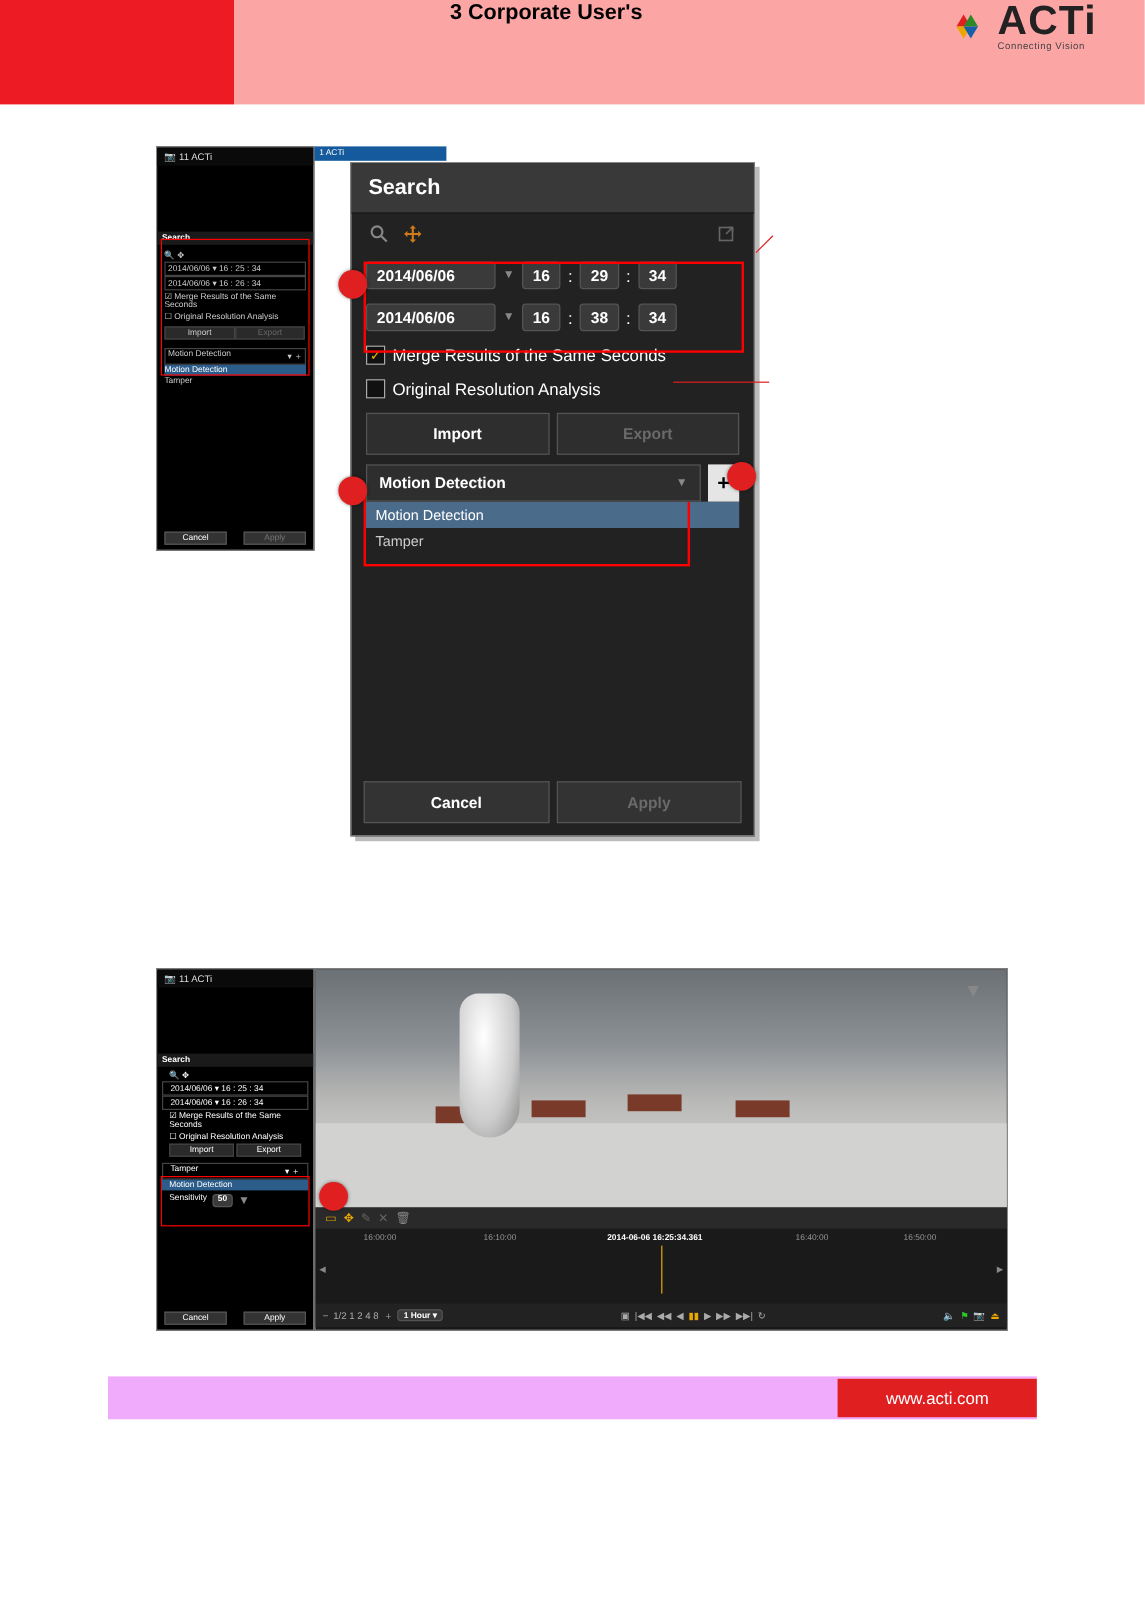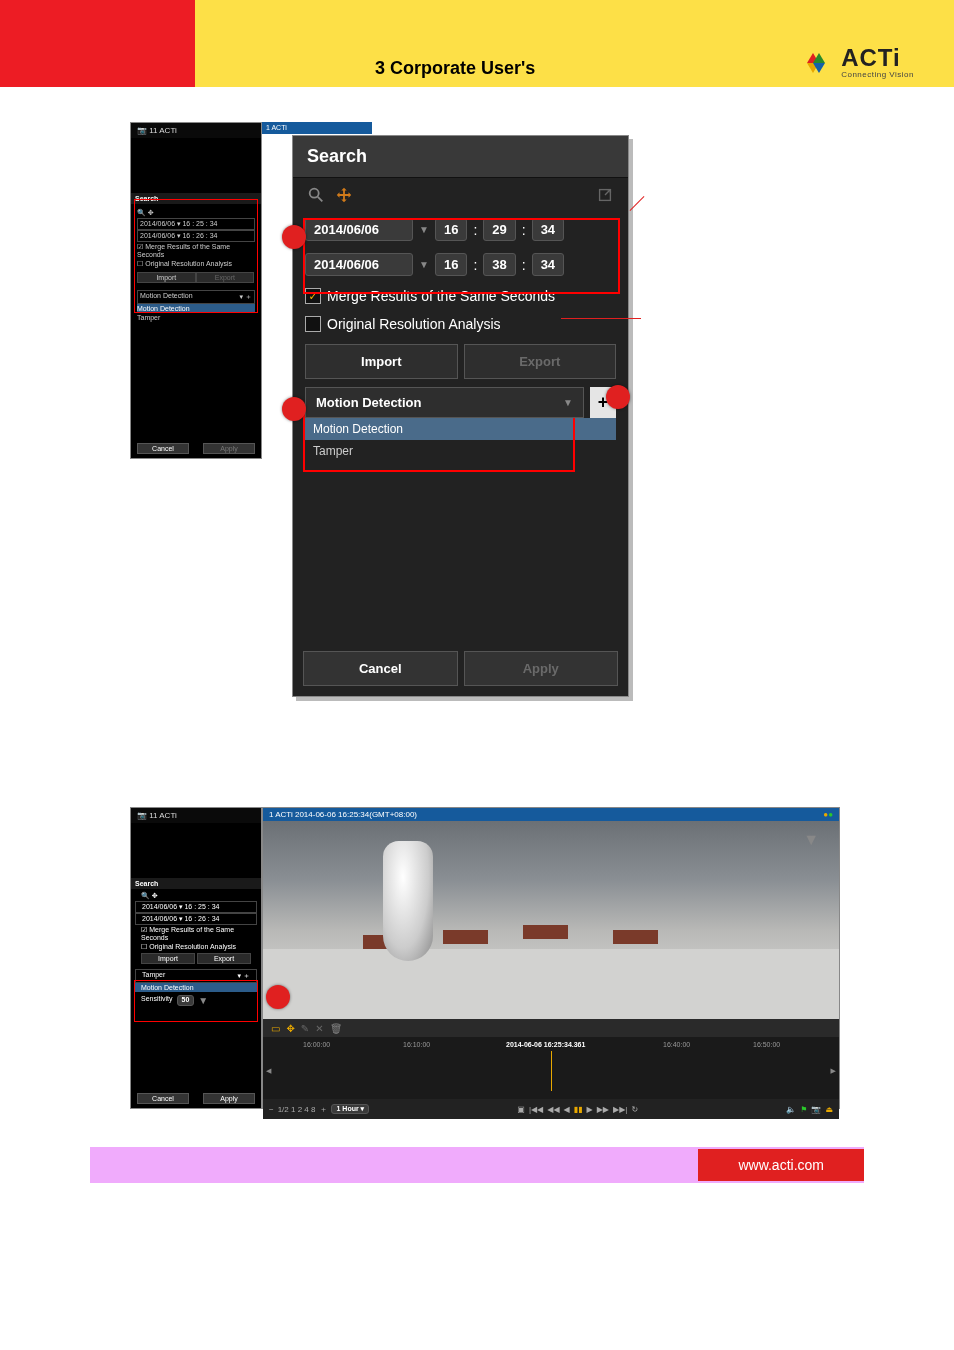--- a/index.html
+++ b/index.html
@@ -1,21 +1,21 @@
 <!DOCTYPE html>
 <html><head>
 <meta charset="utf-8">
 <style>
   body { margin:0; font-family: Arial, sans-serif; background:#fff; width:954px;}
   .header-bar { display:flex; height:87px; }
   .header-red { width:195px; background:#ed1c24; }
-  .header-gray { flex:1; background:#fde047; display:flex; align-items:flex-end; justify-content:space-between; padding:0 40px 8px 180px; }
+  .header-gray { flex:1; background:#fca5a5; display:flex; align-items:flex-start; justify-content:space-between; padding:0 40px 8px 180px; }
   .page-title { font-size:18px; font-weight:bold; color:#000; }
   .logo { display:flex; align-items:center; gap:6px; }
-  .logo-word { font-size:24px; font-weight:900; color:#222; letter-spacing:1px; line-height:1;}
+  .logo-word { font-size:34px; font-weight:900; color:#222; letter-spacing:1px; line-height:1;}
   .logo-sub { font-size:8px; color:#444; letter-spacing:0.5px;}
   .content { padding:30px 90px 30px 90px; }
   .footer { height:36px; background:#f0abfc; display:flex; justify-content:flex-end; align-items:center; margin:0 90px; }
   .footer-url { background:#e02020; color:#fff; padding:8px 40px; font-size:14px; }
 
   
   .shot1-wrap { position:relative; height:590px; }
   
   .small-panel { position:absolute; left:40px; top:5px; width:130px; height:335px; background:#000; color:#ccc; font-size:7px; border:1px solid #888;}
   .small-panel .titlebar { background:#0a0a0a; padding:3px 6px; font-size:8px; color:#ddd;}
@@ -224,24 +224,20 @@
           <span>Sensitivity</span>
           <span class="field" style="padding:0 4px; font-size:7px;">50</span>
           <span class="chev">▼</span>
         </div>
       </div>
       <div class="small-footer-btn">Cancel</div>
       <div class="small-footer-btn r" style="color:#fff;">Apply</div>
     </div>
 
     <div class="s2-main">
-      <div class="s2-tab">
-        <span>1 ACTi  2014-06-06 16:25:34(GMT+08:00)</span>
-        <span><span style="color:#e8a800;">●</span><span style="color:#2ac82a;">●</span></span>
-      </div>
       <div class="s2-video">
         <div class="floor"></div>
         <div class="desk" style="left:100px; bottom:70px;"></div>
         <div class="desk" style="left:180px; bottom:75px;"></div>
         <div class="desk" style="left:260px; bottom:80px;"></div>
         <div class="desk" style="left:350px; bottom:75px;"></div>
         <div style="position:absolute; left:120px; top:20px; width:50px; height:120px; background:radial-gradient(ellipse at 40% 30%, #fff, #ccc 60%, #888); border-radius:25px 25px 40px 40px;"></div>
         <div style="position:absolute; right:20px; top:10px; color:#888;">▼</div>
       </div>
       <div class="s2-tools">

